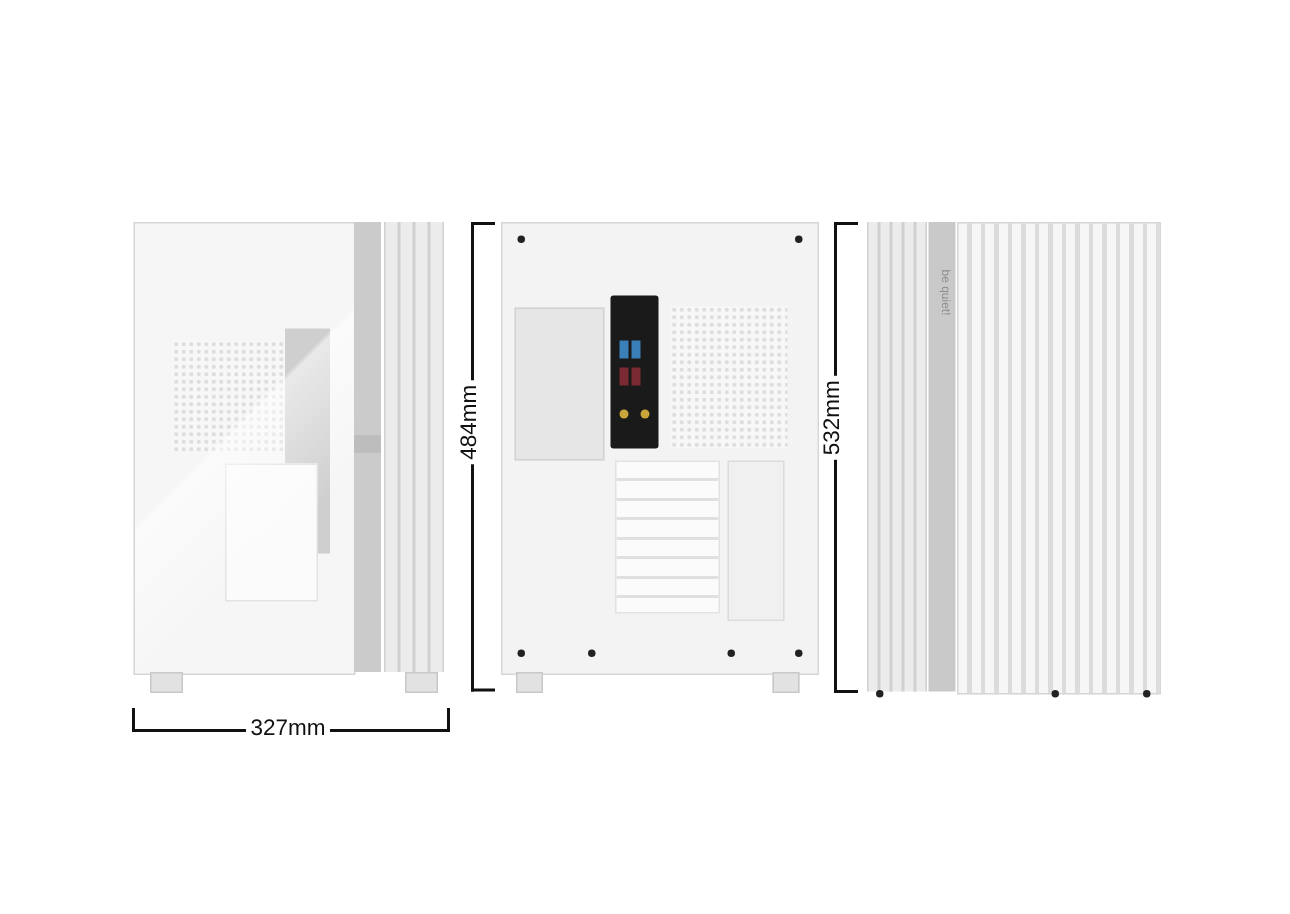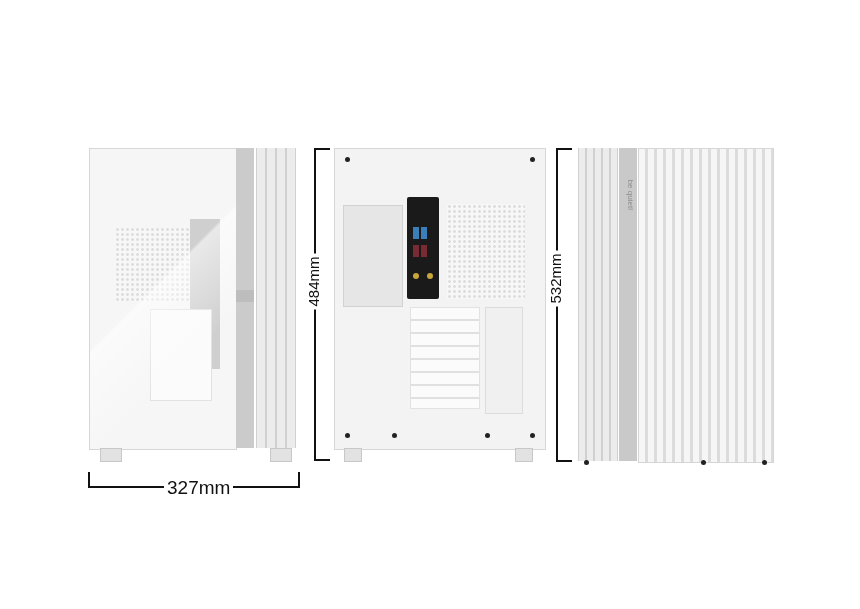--- a/index.html
+++ b/index.html
@@ -1,19 +1,19 @@
 <!DOCTYPE html>
 <html><head>
 <meta charset="utf-8">
 <style>
   html,body{margin:0;padding:0;background:#fff;}
   body{width:860px;height:609px;position:relative;overflow:hidden;font-family:"Liberation Sans",sans-serif;color:#111;}
   .abs{position:absolute;}
   .line{position:absolute;background:#111;}
-  .dimlabel{position:absolute;font-size:19px;color:#111;background:#fff;padding:0 3px;}
+  .dimlabel{position:absolute;font-size:15px;color:#111;background:#fff;padding:0 3px;}
   .vlabel{position:absolute;font-size:15px;color:#111;transform:rotate(-90deg);transform-origin:center;white-space:nowrap;background:#fff;padding:0 3px;}
   .case{position:absolute;background:#f3f3f3;border:1px solid #d6d6d6;}
   .fin{position:absolute;background:#ececec;border-left:1px solid #d0d0d0;border-right:1px solid #d0d0d0;}
   .foot{position:absolute;background:#e2e2e2;border:1px solid #c8c8c8;}
   .dot{position:absolute;width:5px;height:5px;border-radius:50%;background:#222;}
   .hex{position:absolute;background-color:#f7f7f7;background-image:radial-gradient(circle,#ddd 1.2px,transparent 1.6px);background-size:5px 5px;}
 </style>
 </head>
 <body>
 

